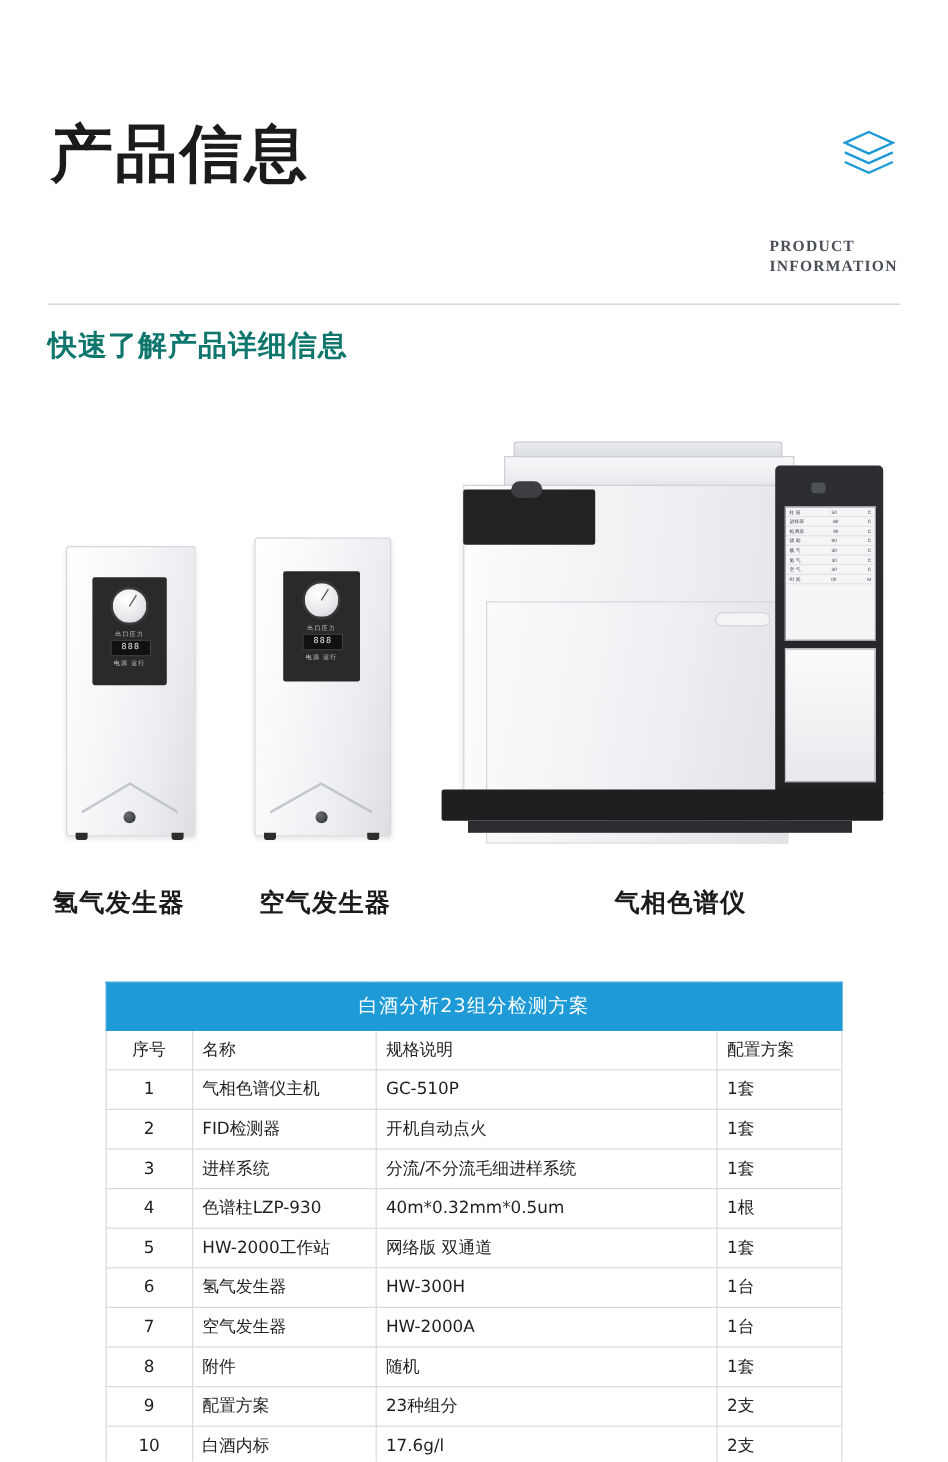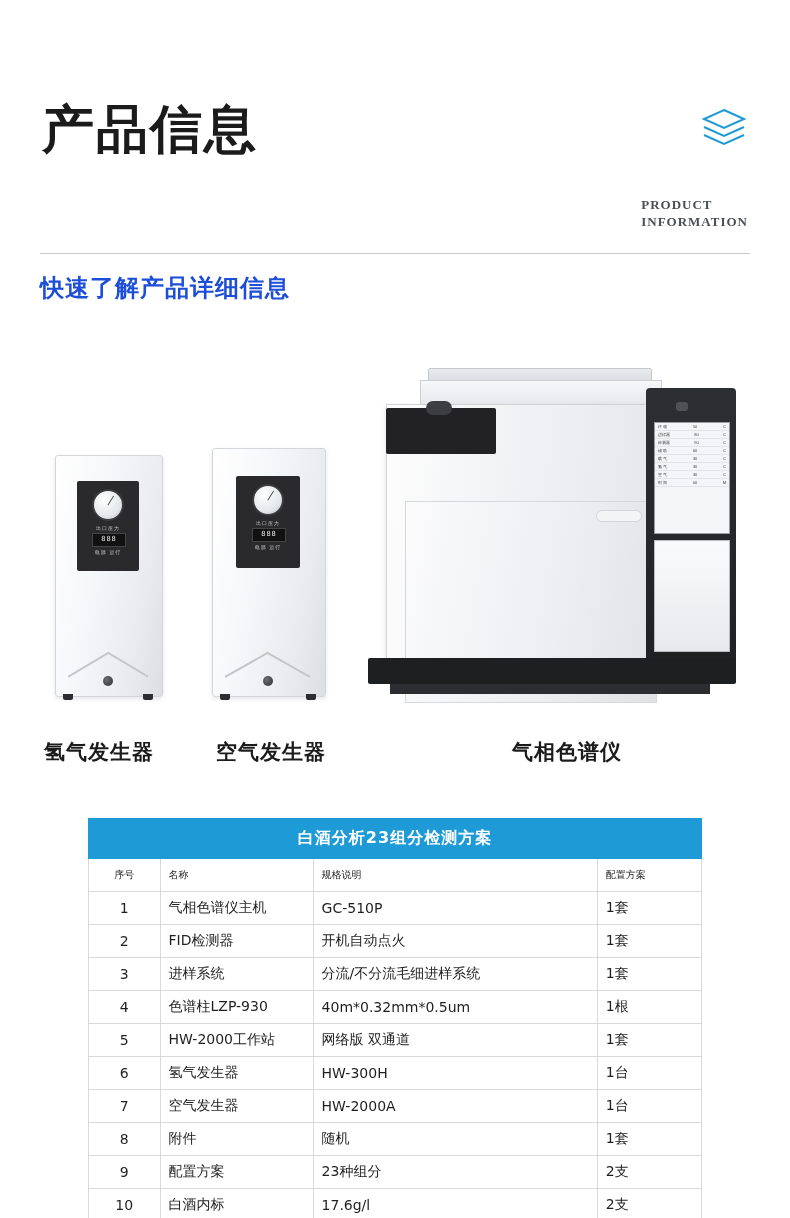--- a/index.html
+++ b/index.html
@@ -36,21 +36,21 @@
     letter-spacing: 2px;
     color: #1b1b1b;
   }
   .subtitle {
     position: absolute;
     left: 40px;
     top: 272px;
     font-family: "DejaVu Serif", serif;
     font-size: 24px;
     font-weight: bold;
-    color: #1d4ed8;
+    color: #0f766e;
     letter-spacing: 1px;
   }
   .divider {
     position: absolute;
     left: 40px;
     top: 253px;
     width: 710px;
     height: 1px;
     background: #c9ccd1;
   }
@@ -292,37 +292,37 @@
   }
   table {
     border-collapse: collapse;
     width: 100%;
     font-family: "DejaVu Sans", sans-serif;
   }
   table th.banner {
     background: #1e9ad6;
     color: #ffffff;
     font-size: 16px;
-    font-weight: bold;
+    font-weight: normal;
     padding: 9px 0;
     letter-spacing: 1px;
     border: 1px solid #1e9ad6;
   }
   table td {
     border: 1px solid #d7dadd;
     font-size: 14px;
     padding: 7px 8px;
     color: #1f1f1f;
     height: 18px;
   }
   td.c-idx { width: 56px; text-align: center; }
   td.c-name { width: 140px; }
   td.c-spec { width: 272px; }
   td.c-qty  { width: 90px; }
-  tr.head td { font-size: 10px; font-family: Liberation Serif, serif; }
+  tr.head td { font-size: 14px; font-family: Liberation Serif, serif; }
 </style>
 </head>
 <body>
 
 <div class="header">
 
   <div class="title-block">
     <div class="title-line">产品信息</div>
   </div>
 

